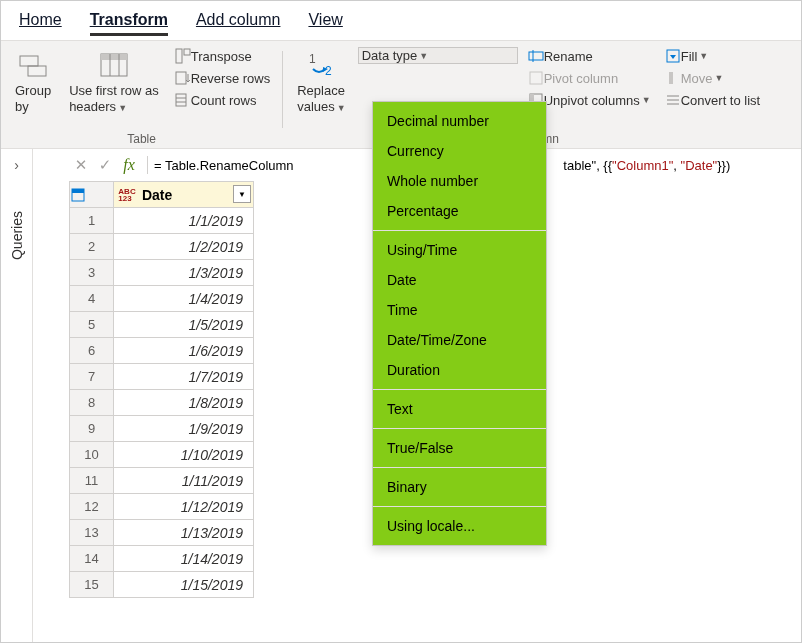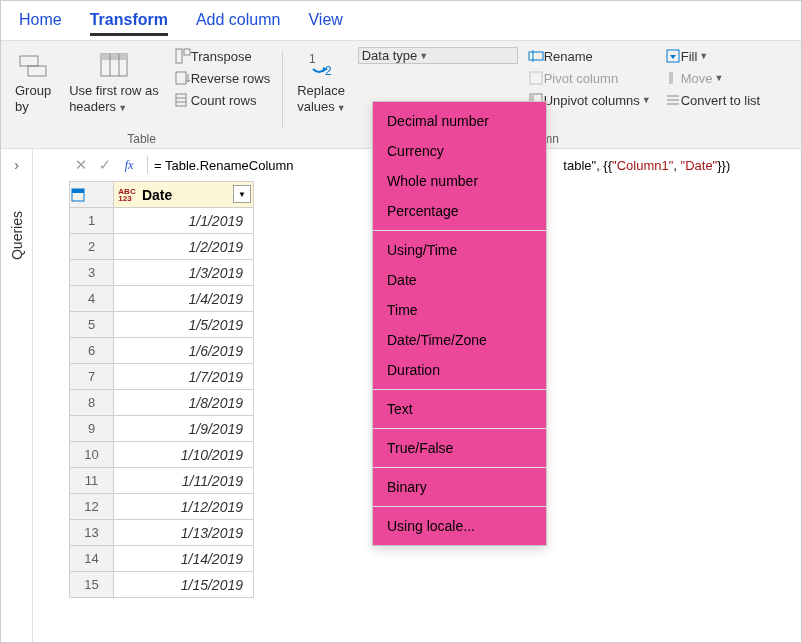--- a/index.html
+++ b/index.html
@@ -1,20 +1,20 @@
 <!DOCTYPE html>
 <html><head>
 <meta charset="utf-8">
 <style>
 * { box-sizing: border-box; margin: 0; padding: 0; font-family: "Segoe UI", sans-serif; }
 body { background: #fff; width: 802px; height: 643px; overflow: hidden; border: 1px solid #ccc; position: relative; }
 
 
 .tabs { display: flex; gap: 28px; padding: 10px 18px 4px 18px; font-size: 16px; }
-.tab { color: #1d4ed8; cursor: pointer; padding-bottom: 4px; }
+.tab { color: #0f172a; cursor: pointer; padding-bottom: 4px; text-decoration: underline; }
 .tab.active { font-weight: 600; border-bottom: 3px solid #323130; }
 
 
 .ribbon { display: flex; background: #f3f2f1; border-top: 1px solid #e1dfdd; border-bottom: 1px solid #e1dfdd; padding: 6px 0 2px 0; font-size: 13px; color: #323130; }
 .rgroup { display: flex; flex-direction: column; align-items: center; padding: 0 8px; }
 .rgroup-body { display: flex; align-items: flex-start; gap: 6px; }
 .rgroup-label { font-size: 12px; color: #605e5c; margin-top: 16px; }
 .divider { width: 1px; background: #d2d0ce; margin: 4px 0 18px 0; }
 .bigbtn { display: flex; flex-direction: column; align-items: center; gap: 2px; padding: 2px 6px; cursor: pointer; }
 .bigbtn .icon { width: 32px; height: 32px; display: flex; align-items: center; justify-content: center; }
@@ -23,42 +23,42 @@
 .smallbtn { display: flex; align-items: center; gap: 0; padding: 1px 4px; cursor: pointer; }
 .smallbtn .icon { width: 16px; height: 16px; display: flex; align-items: center; justify-content: center; flex-shrink: 0; }
 .smallbtn.disabled { color: #a19f9d; text-align: center; }
 .smallbtn.active { background: #edebe9; border: 1px solid #c8c6c4; padding: 0 3px; }
 .chev { font-size: 9px; margin-left: 2px; color: #605e5c; }
 .sidepanel { width: 32px; border-right: 1px solid #e1dfdd; display: flex; flex-direction: column; align-items: center; padding-top: 10px; }
 .sidepanel .chevside { font-size: 14px; color: #605e5c; cursor: pointer; }
 .sidepanel .vtext { writing-mode: vertical-rl; transform: rotate(180deg); margin-top: 20px; font-size: 14px; color: #323130; }
 .fxbar { flex: 1; display: flex; align-items: center; padding-left: 36px; }
 .fxbtn { width: 24px; text-align: center; color: #a19f9d; font-size: 15px; }
-.fxbtn.fx { font-style: italic; font-family: "Times New Roman", serif; font-size: 12px; color: #1d4ed8; }
+.fxbtn.fx { font-style: italic; font-family: "Times New Roman", serif; font-size: 16px; color: #4d7c0f; }
 .fxsep { width: 1px; height: 18px; background: #d2d0ce; margin: 0 6px; }
 .formula { font-family: Consolas, monospace; font-size: 13px; white-space: nowrap; }
 .formula .str { color: #a31515; }
 
 
 .main { display: flex; height: calc(100% - 160px); }
 .gridwrap { margin-left: 36px; }
 
 
 table.grid { border-collapse: collapse; font-size: 14px; }
 .grid th, .grid td { border: 1px solid #d2d0ce; height: 26px; }
 .grid .corner { width: 22px; background: #f3f2f1; }
 .grid .colhead { background: #fdf7d8; text-align: left; padding: 0 4px; width: 140px; position: relative; }
 .grid .colhead .typeicon { display: inline-flex; align-items: center; justify-content: center; width: 18px; height: 18px; vertical-align: middle; }
 .grid .colhead .dd { position: absolute; right: 2px; top: 3px; width: 18px; height: 18px; border: 1px solid #a19f9d; background: #fff; display: flex; align-items: center; justify-content: center; font-size: 8px; }
 .grid .rowhead { background: #f3f2f1; text-align: center; width: 44px; color: #605e5c; font-size: 13px; }
 .grid td.cell { text-align: right; padding-right: 10px; font-style: italic; color: #323130; background: #fff; }
 .grid tr:nth-child(even) td.cell {}
 
 
-.ddmenu { position: absolute; top: 100px; left: 371px; width: 175px; background: #ec4899; border: 1px solid #c8c6c4; box-shadow: 0 4px 10px rgba(0,0,0,0.15); z-index: 100; font-size: 14px; padding: 4px 0; }
+.ddmenu { position: absolute; top: 100px; left: 371px; width: 175px; background: #84cc16; border: 1px solid #c8c6c4; box-shadow: 0 4px 10px rgba(0,0,0,0.15); z-index: 100; font-size: 14px; padding: 4px 0; }
 .ddmenu .item { padding: 7px 14px; cursor: pointer; }
 .ddmenu hr { border: none; border-top: 1px solid #e1dfdd; margin: 4px 0; }
 
 
 svg { display: block; }
 </style>
 </head>
 <body>
 
 <div class="tabs">

